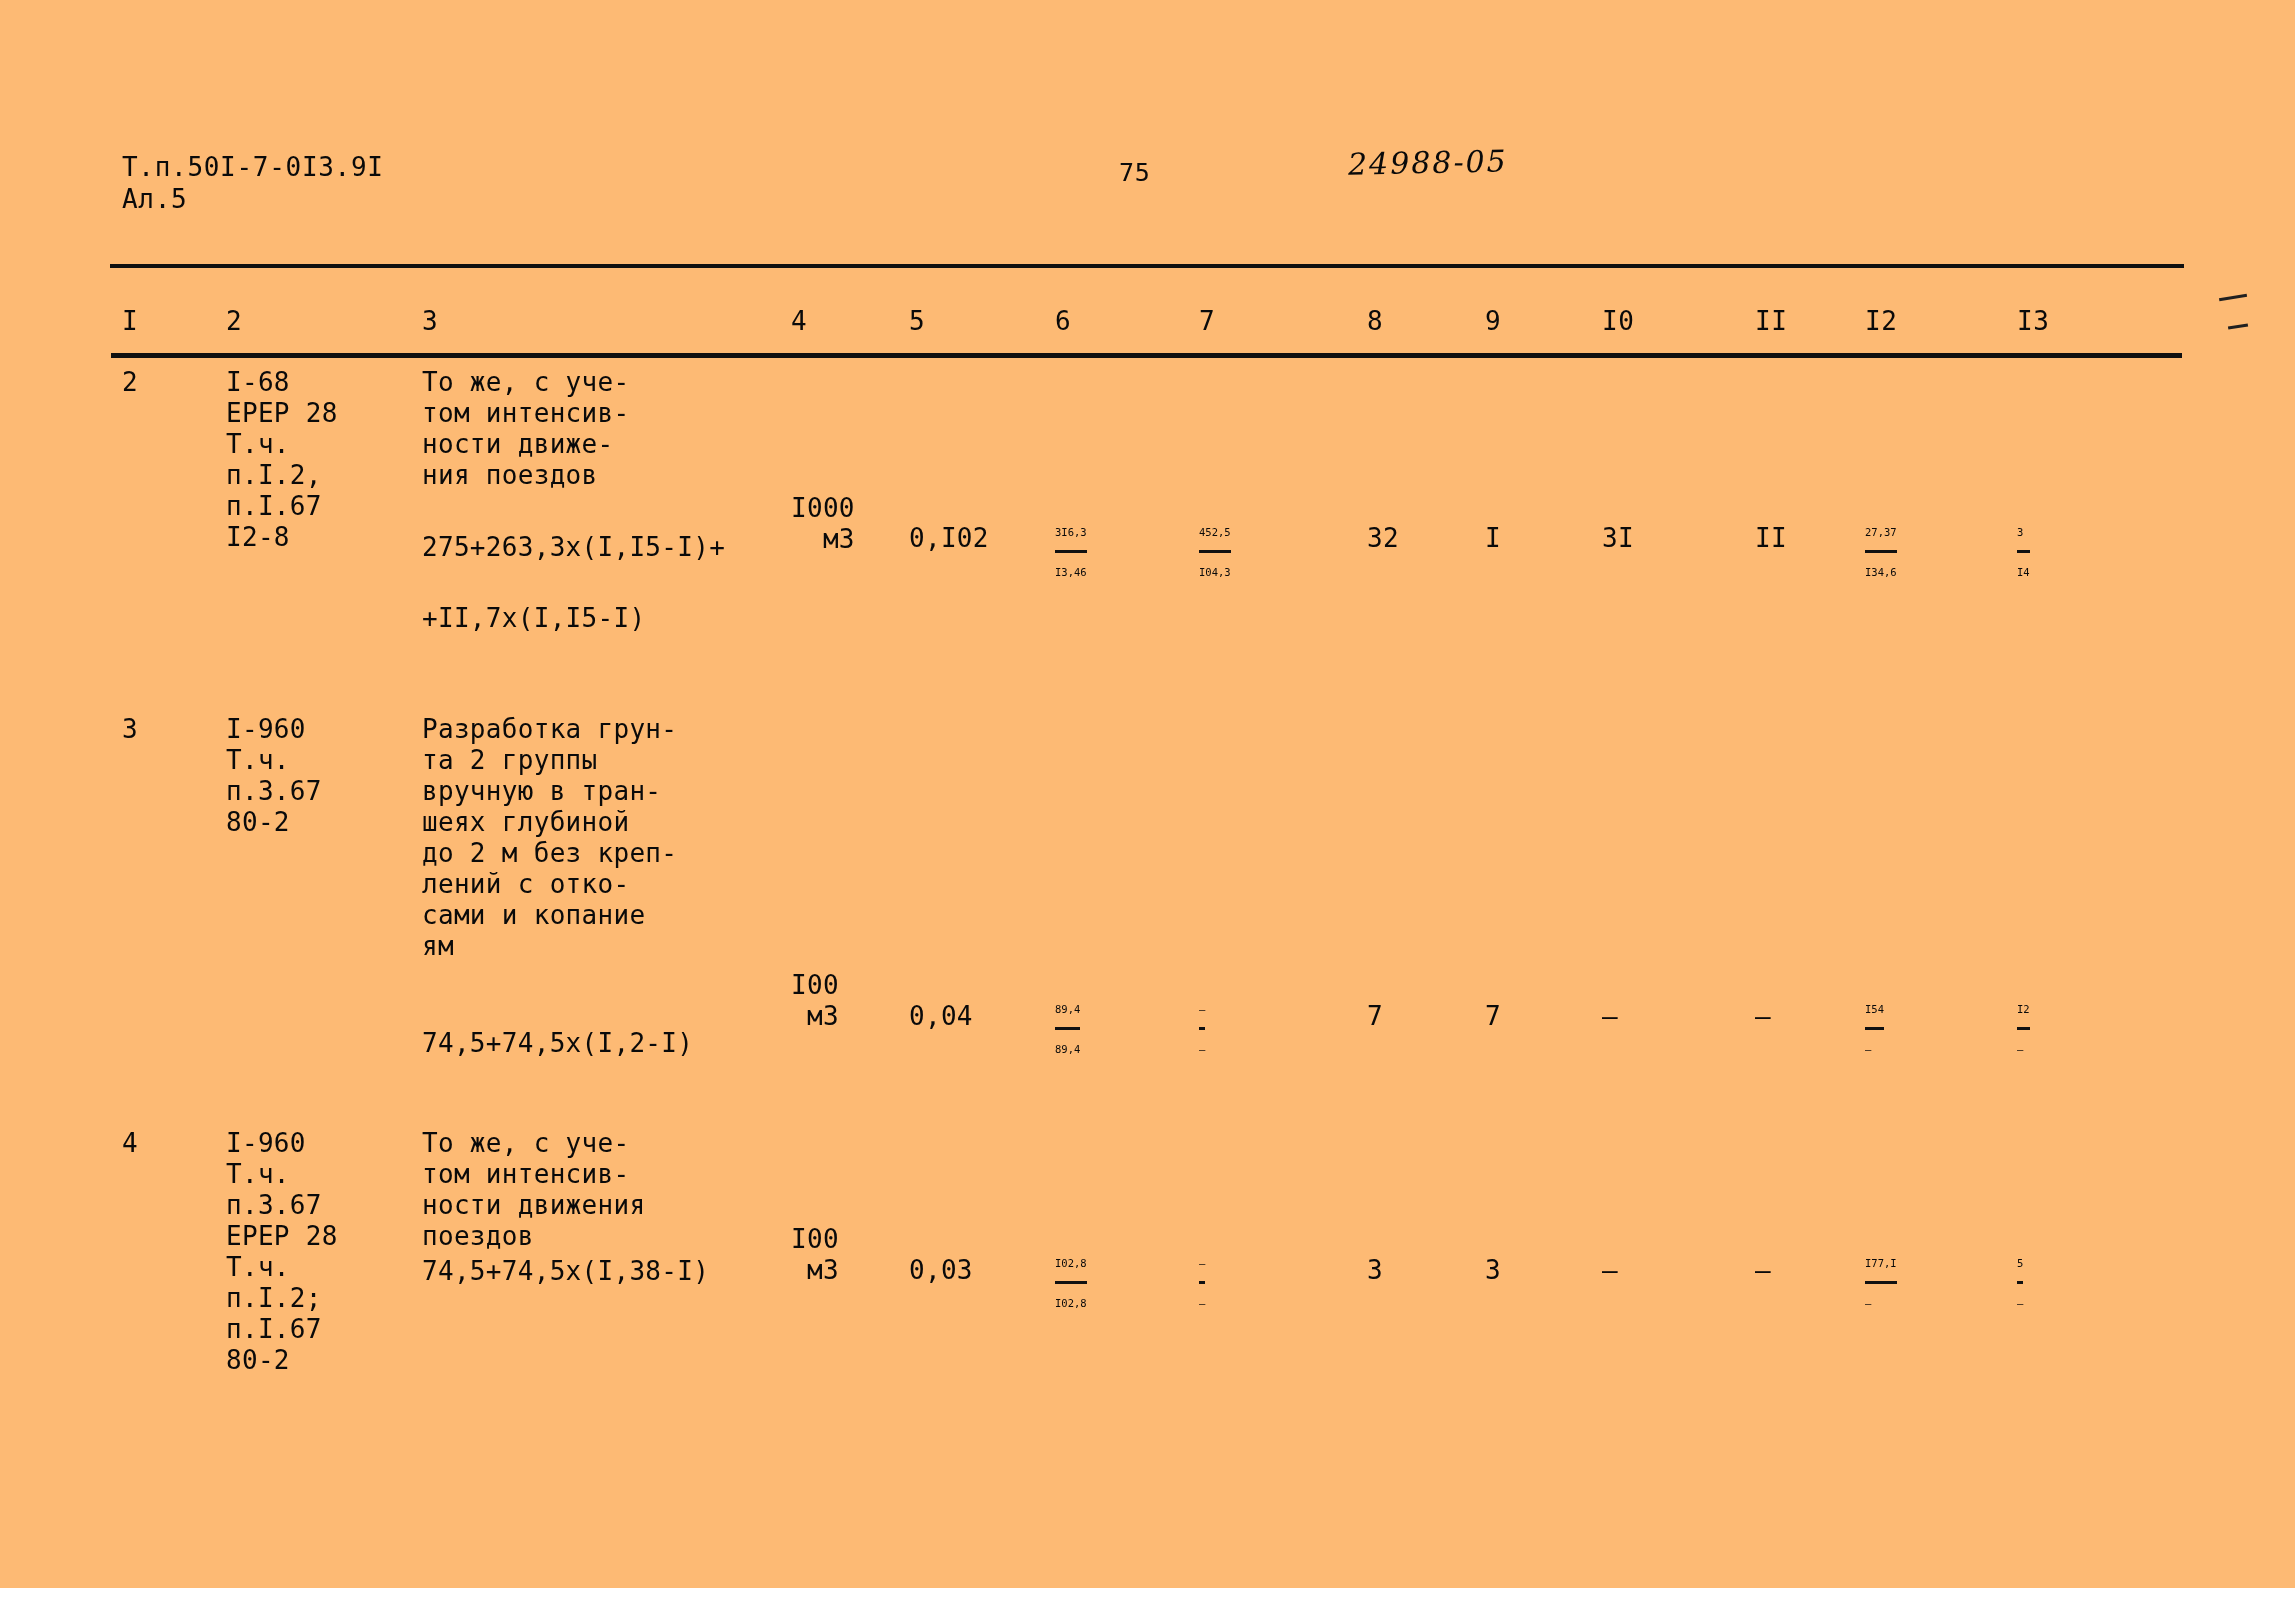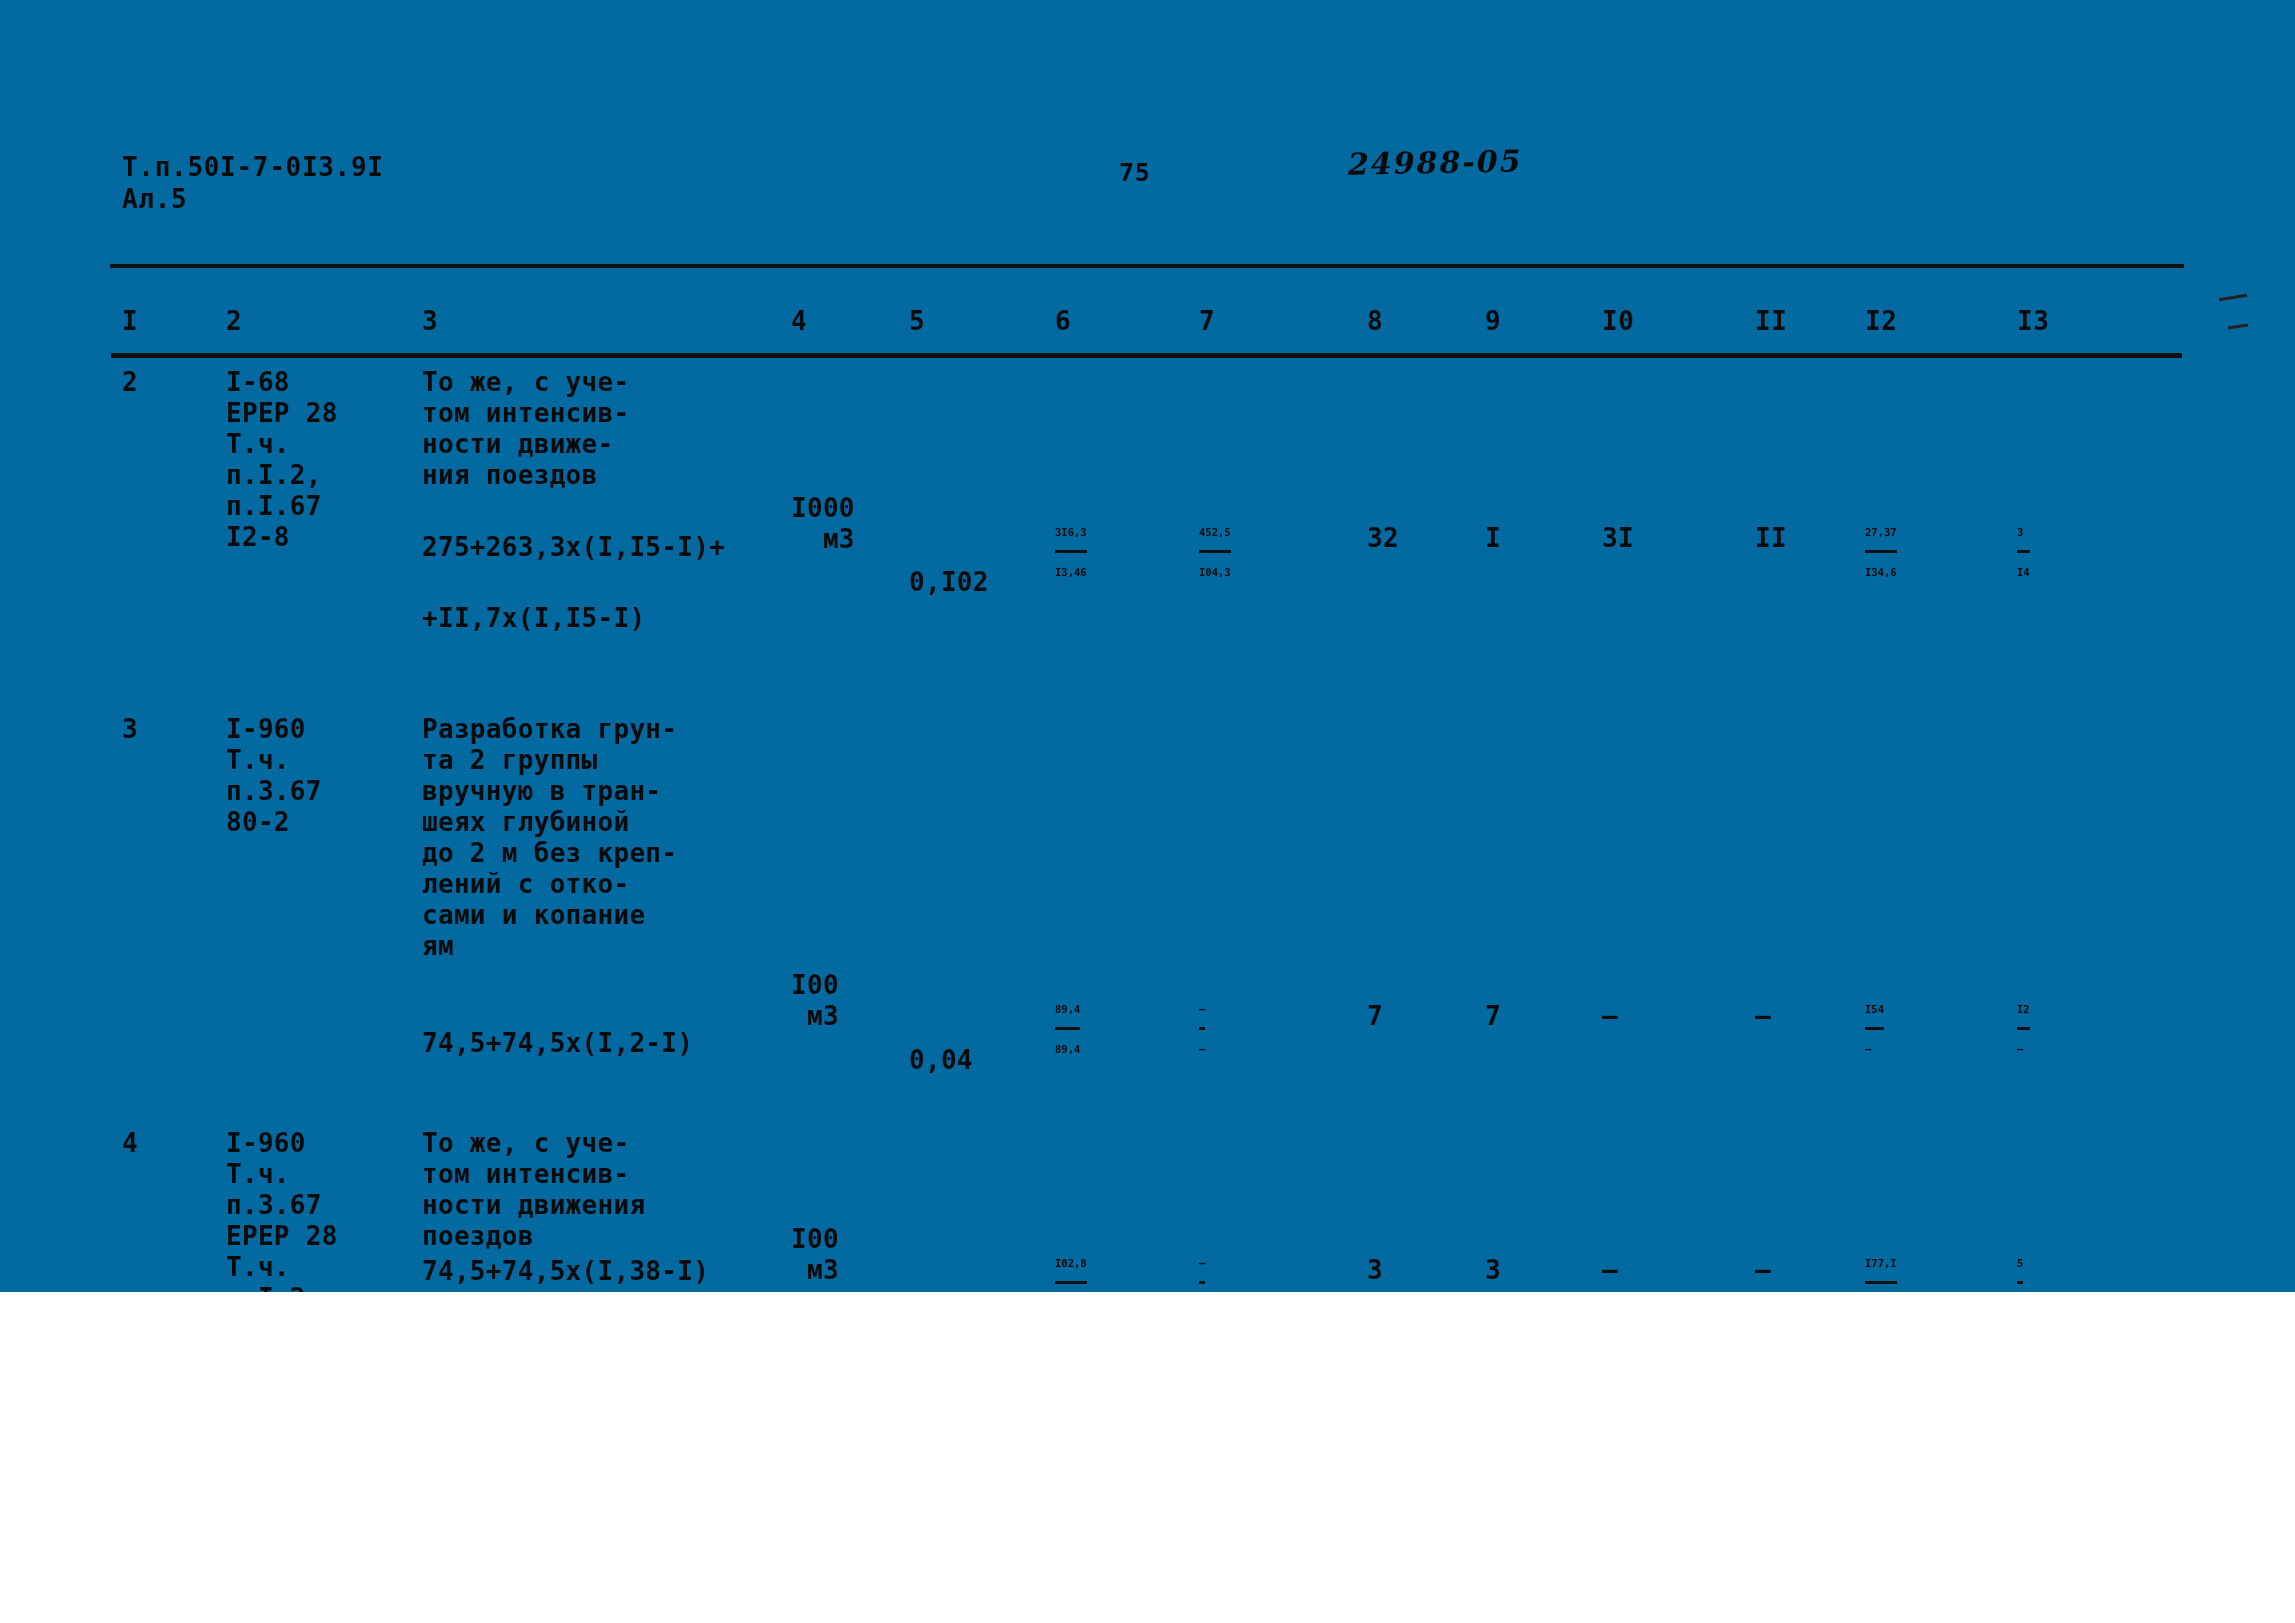--- a/index.html
+++ b/index.html
@@ -7,24 +7,23 @@
     padding: 0;
     background: #ffffff;
   }
   body {
     font-family: "DejaVu Sans Mono", "Liberation Mono", monospace;
     color: #0a0a0a;
   }
   .page {
     position: relative;
     width: 2295px;
-    height: 1292px;
-    background: #0369a1;
+    height: 1588px;
+    background: #fdba74;
     overflow: hidden;
-    font-weight: bold;
   }
   
   .doc-header {
     position: absolute;
     left: 122px;
     top: 152px;
     font-size: 26px;
     line-height: 1.22;
     letter-spacing: 0.7px;
     white-space: pre;
@@ -76,21 +75,21 @@
     font-size: 26px;
     line-height: 31px;
     letter-spacing: 0.3px;
     white-space: pre;
   }
   .c-num    { left: 122px;  }
   .c-code   { left: 226px;  }
   .c-desc   { left: 422px;  }
   .c-formula{ left: 422px; text-align: right;  }
   .c-unit   { left: 791px; text-align: right; }
-  .c5       { left: 909px; margin-top: 44px; }
+  .c5       { left: 909px; }
   .c6       { left: 1055px; }
   .c7       { left: 1199px; }
   .c8       { left: 1367px; }
   .c9       { left: 1485px; }
   .c10      { left: 1602px; text-align: right; }
   .c11      { left: 1755px; }
   .c12      { left: 1865px; }
   .c13      { left: 2017px; }
 
   .frac { position: absolute; }

